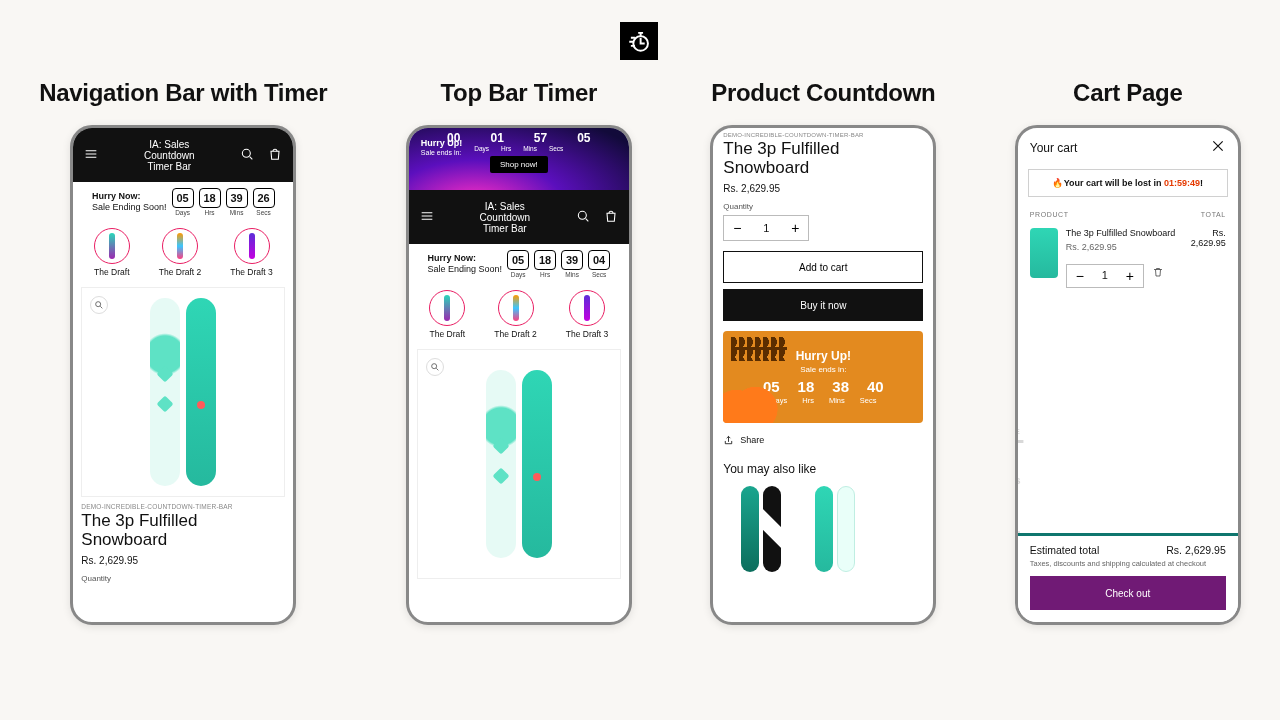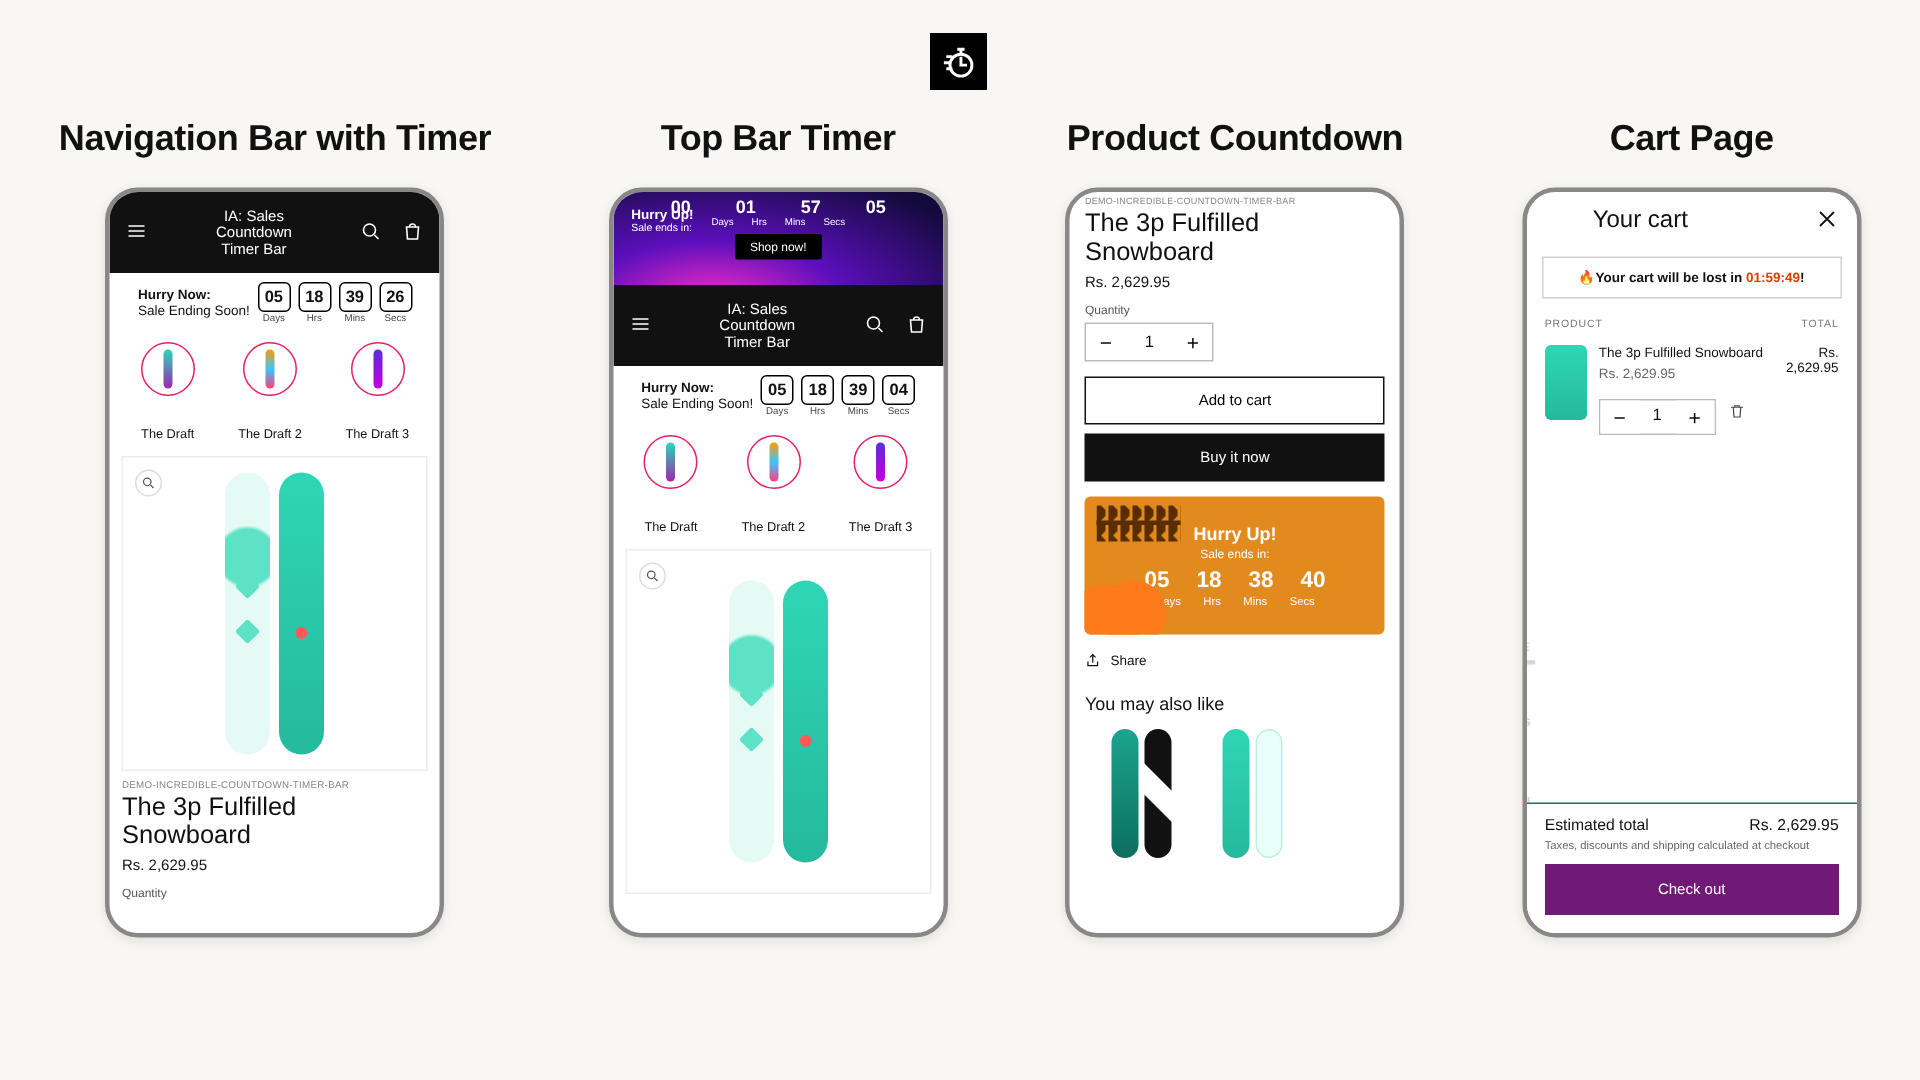--- a/index.html
+++ b/index.html
@@ -35,21 +35,21 @@
   .icrow { display:flex; gap:12px; align-items:center;}
   
   .timerrow { display:flex; align-items:center; justify-content:center; padding:6px 4px 2px; gap:5px;}
   .timerleft { font-size:9px; text-align:left; line-height:1.2;}
   .tbox { border:1.4px solid #000; border-radius:4px; width:22px; height:20px;
           display:flex; align-items:center; justify-content:center; font-size:11px; font-weight:700;}
   .tlab { font-size:6.5px; text-align:center; color:#444; margin-top:1px;}
   .tcell { display:flex; flex-direction:column; align-items:center;}
   
   .circrow { display:flex; justify-content:space-around; padding:10px 6px 0;}
-  .circ { display:flex; flex-direction:column; align-items:center; gap:20px;}
+  .circ { display:flex; flex-direction:column; align-items:center; gap:3px;}
   .ring { width:36px; height:36px; border:1.6px solid #e91e63; border-radius:50%;
           display:flex; align-items:center; justify-content:center; }
   .mini { width:6px; height:26px; border-radius:3px;
           background: linear-gradient(#2ad7b9,#9c27b0); }
   .mini.b { background: linear-gradient(#ff9a00,#3ac6ff,#ff3d7f); }
   .mini.c { background: linear-gradient(#5b2dd8,#c400e0); }
   .clab { font-size:8.5px; }
   
   .bigprod { position:relative; height:210px; margin:10px 8px 0; border:0.5px solid #eee;}
   .bigprod .zoom {
@@ -112,39 +112,39 @@
   .youmay { font-size:12px; font-weight:400; margin-top:16px;}
   .rec { display:flex; gap:34px; margin-top:10px; padding:0 18px;}
   .rec .bd { width:18px; height:86px; border-radius:9px;}
   .rec .bd.a { background:linear-gradient(#1aa58e,#0c6e5d);}
   .rec .bd.b { background:linear-gradient(45deg,#111 40%,#fff 41% 60%,#111 61%);}
   .rec .bd.c { background:linear-gradient(#2fd6b5,#25b99e);}
   .rec .bd.d { background:#e9fff9; border:1px solid #bfeee2;}
   .rec .pair { display:flex; gap:4px;}
 
   
-  .carttop { display:flex; justify-content:space-between; 
-             padding:10px 12px 6px; font-size:16px; font-weight:500;margin-left:32px;}
+  .carttop { display:flex; justify-content:space-between; align-items:center;
+             padding:10px 12px 6px; font-size:12px; font-weight:500;}
   .lostbox { margin:6px 10px; border:1px solid #d0d0d0; padding:8px 6px; text-align:center;
              font-size:9px; font-weight:700;}
   .lostbox .t { color:#e53900; font-weight:700;}
   .thdr { display:flex; justify-content:space-between; padding:8px 12px 4px; font-size:7px;
           letter-spacing:.6px; color:#777;}
   .crow { display:flex; padding:6px 12px; gap:8px; align-items:flex-start;}
   .crow .thumb { width:28px; height:50px; border-radius:4px;
     background:linear-gradient(#2fd6b5,#25b99e); flex:0 0 auto;}
   .crow .info { flex:1; font-size:9px; line-height:1.25;}
   .crow .tot  { font-size:9px; text-align:right; white-space:nowrap;}
   .qrow { display:flex; align-items:center; gap:8px; margin-top:6px;}
   .trash { width:12px; height:12px;}
   .ghost { position:absolute; left:-10px; top:300px; color:#d8d8d8; font-size:26px; font-weight:600;
            line-height:1; width:30px; overflow:hidden;}
   .ghost .c { font-size:8px; letter-spacing:1px; display:block;}
   .estbar { position:absolute; bottom:0; left:0; right:0; background:#fff;
-            border-top:1px solid #0f766e; padding:8px 12px 12px; }
+            border-top:3px solid #0f766e; padding:8px 12px 12px; }
   .estbar .line1 { display:flex; justify-content:space-between; font-size:10.5px;}
   .estbar .line2 { font-size:7.5px; color:#666; margin-top:3px;}
   .chkbtn { width:100%; height:34px; background:#701a75; color:#fff; border:none;
             font-size:10px; margin-top:8px;}
 </style>
 </head>
 <body>
 
 <div class="topicon">
   <svg viewBox="0 0 32 32">

